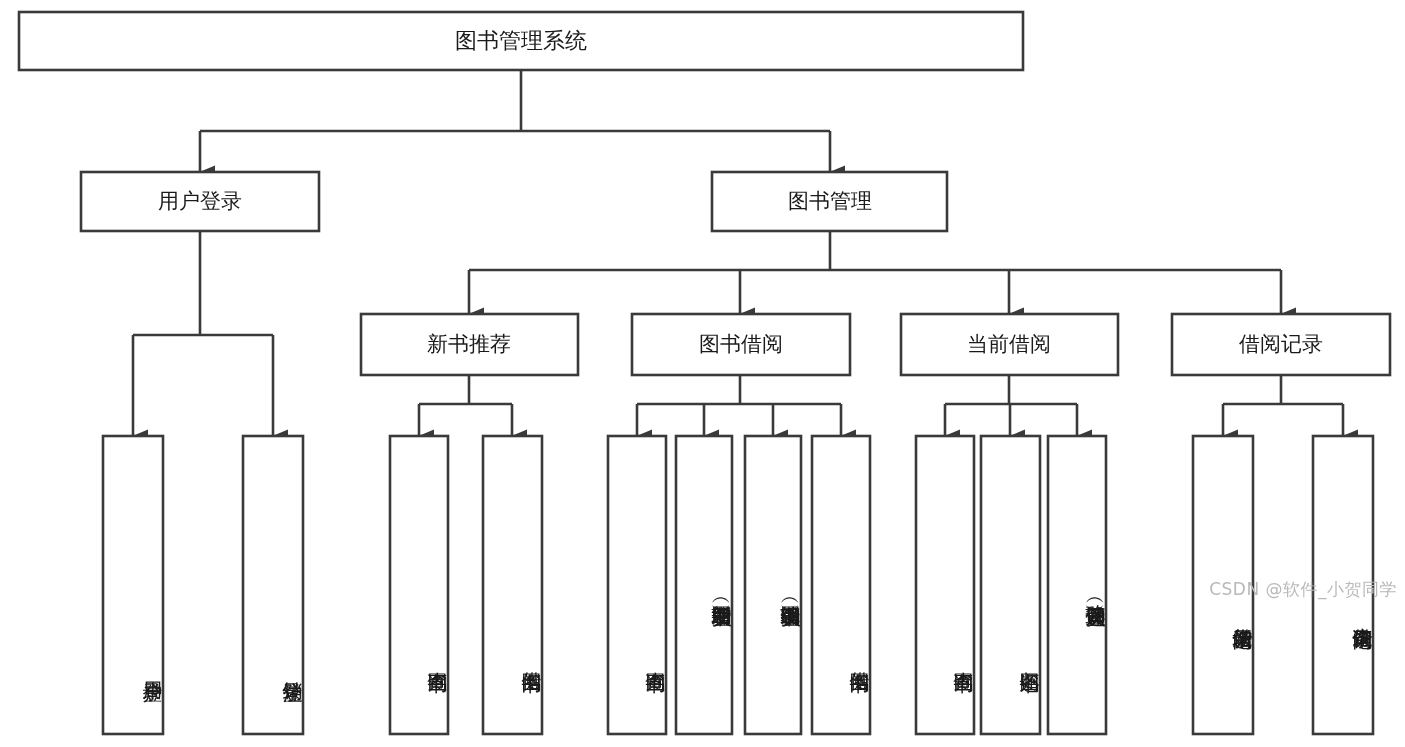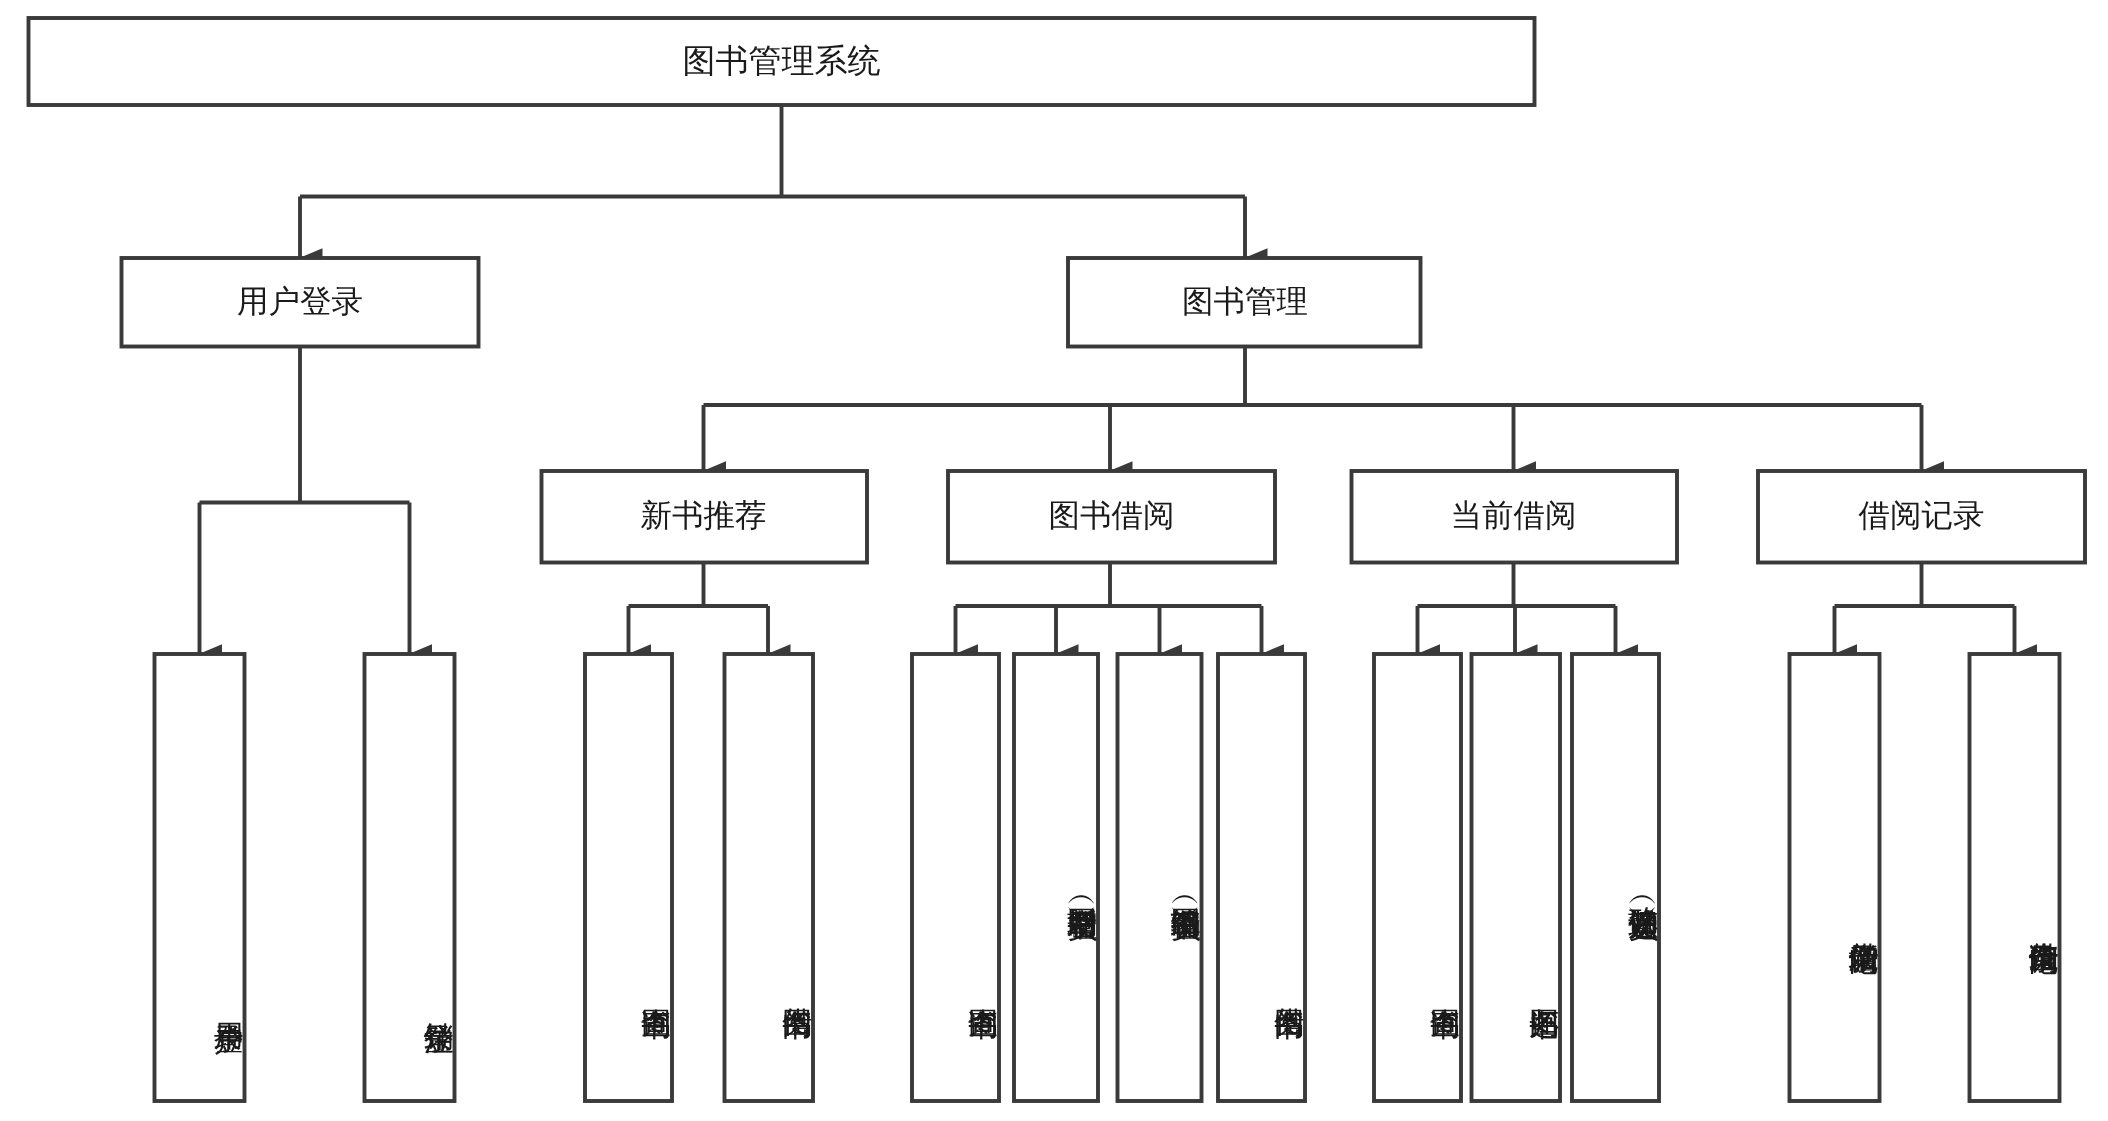--- a/index.html
+++ b/index.html
@@ -196,13 +196,14 @@
   <div class="vlabel" style="left:608px; top:436px; width:58px; height:298px; padding-top:72px;">查询图书</div>
   <div class="vlabel" style="left:676px; top:436px; width:56px; height:298px; padding-top:6px;">新增图书（管理员）</div>
   <div class="vlabel" style="left:745px; top:436px; width:56px; height:298px; padding-top:6px;">编辑图书（管理员）</div>
   <div class="vlabel" style="left:812px; top:436px; width:58px; height:298px; padding-top:72px;">借阅图书</div>
   <div class="vlabel" style="left:916px; top:436px; width:58px; height:298px; padding-top:72px;">查询图书</div>
   <div class="vlabel" style="left:981px; top:436px; width:59px; height:298px; padding-top:72px;">归还图书</div>
   <div class="vlabel" style="left:1048px; top:436px; width:58px; height:298px; padding-top:6px;">确认归还（管理员）</div>
   <div class="vlabel" style="left:1193px; top:436px; width:60px; height:298px; padding-top:28px;">新增借阅记录</div>
   <div class="vlabel" style="left:1313px; top:436px; width:60px; height:298px; padding-top:28px;">查询借阅记录</div>
 
+  <div class="watermark">CSDN @软件_小贺同学</div>
 </div>
 
 </body></html>

